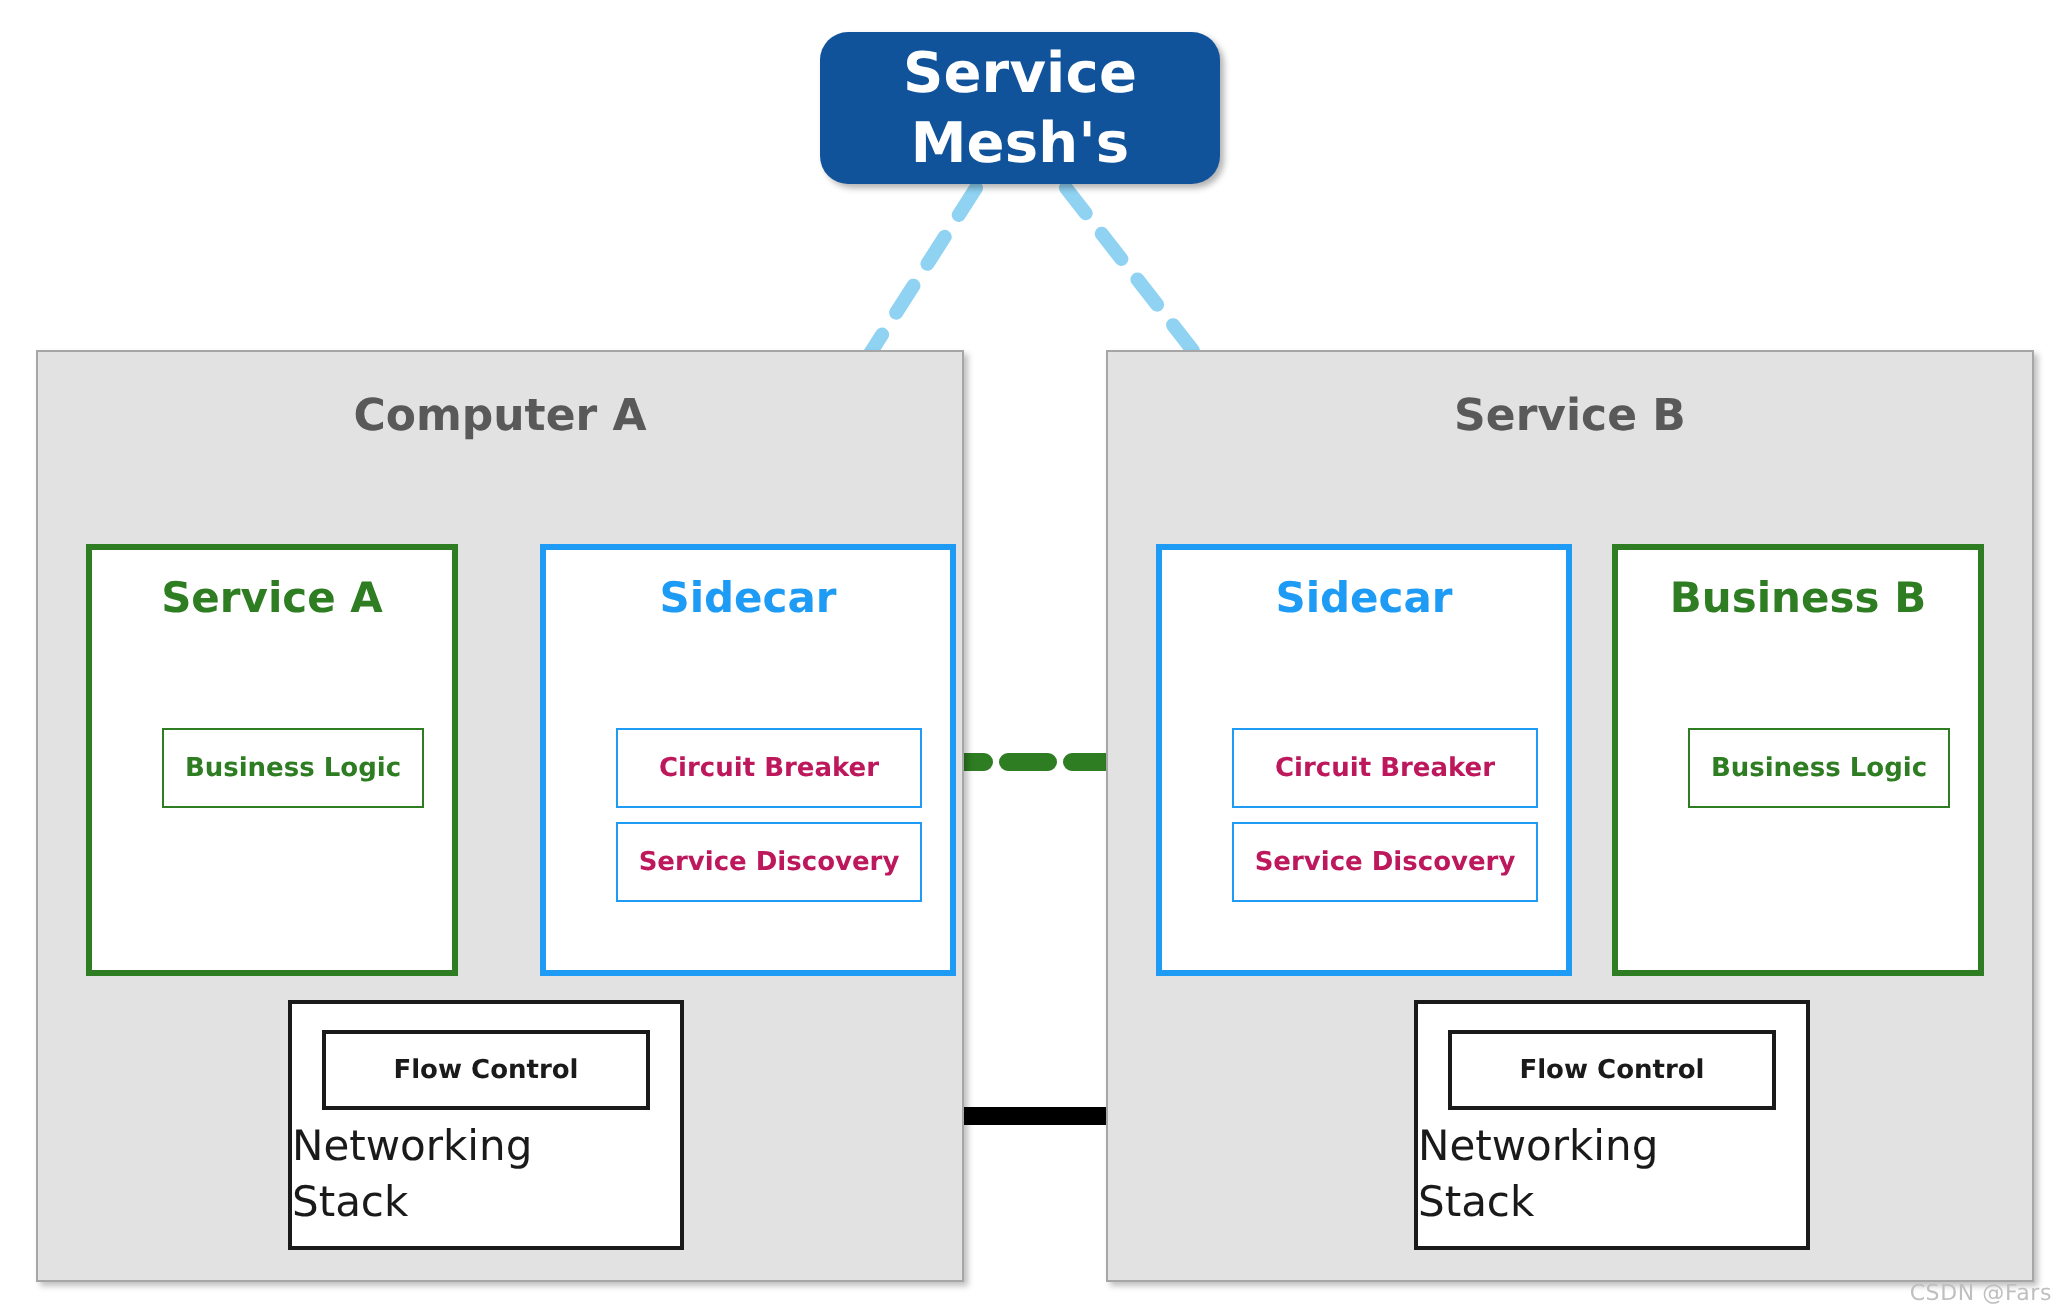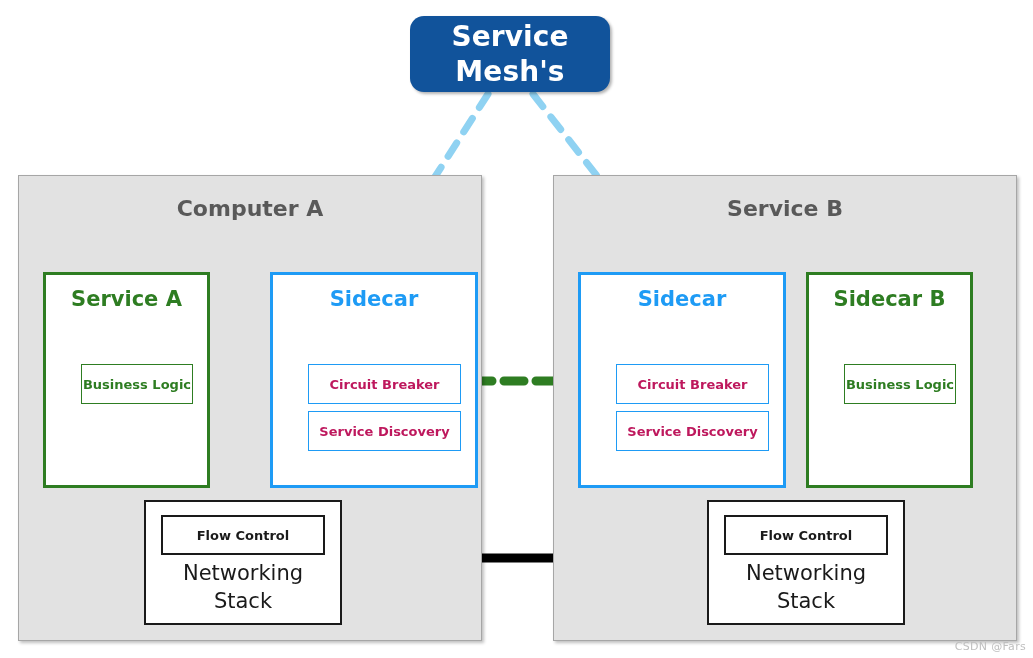--- a/index.html
+++ b/index.html
@@ -60,21 +60,21 @@
     text-align: center;
     font-size: 22px;
     color: #595959;
     font-weight: bold;
   }
 
   
   .card {
     position: absolute;
     top: 272px;
-    width: 167px;
+    width: 186px;
     height: 216px;
     background: #ffffff;
     box-sizing: border-box;
   }
   .card.service  { border: 3px solid #2E7D22; }
   .card.sidecar  { border: 3px solid #1E9BF5; width: 208px; }
 
   .card-title {
     position: absolute;
     top: 12px;
@@ -138,21 +138,21 @@
     justify-content: center;
     font-size: 13px;
     font-weight: bold;
     color: #1A1A1A;
   }
   .netstack-label {
     position: absolute;
     left: 0;
     right: 0;
     top: 58px;
-    text-align: center;
+    text-align: left;
     font-size: 21px;
     color: #1A1A1A;
     line-height: 1.33;
   }
 
   
   .svg-layer {
     position: absolute;
     left: 0;
     top: 0;
@@ -224,21 +224,21 @@
     <div class="computer-title">Service B</div>
   </div>
 
   <div class="card sidecar" id="sidecar-b">
     <div class="card-title">Sidecar</div>
     <div class="sub-box blue sub-1">Circuit Breaker</div>
     <div class="sub-box blue sub-2">Service Discovery</div>
   </div>
 
   <div class="card service" id="service-b">
-    <div class="card-title">Sidecar B</div>
+    <div class="card-title">Business B</div>
     <div class="sub-box green sub-1">Business Logic</div>
   </div>
 
   <div class="netstack" id="netstack-b">
     <div class="flow-box">Flow Control</div>
     <div class="netstack-label">
       <div>Networking</div>
       <div>Stack</div>
     </div>
   </div>

